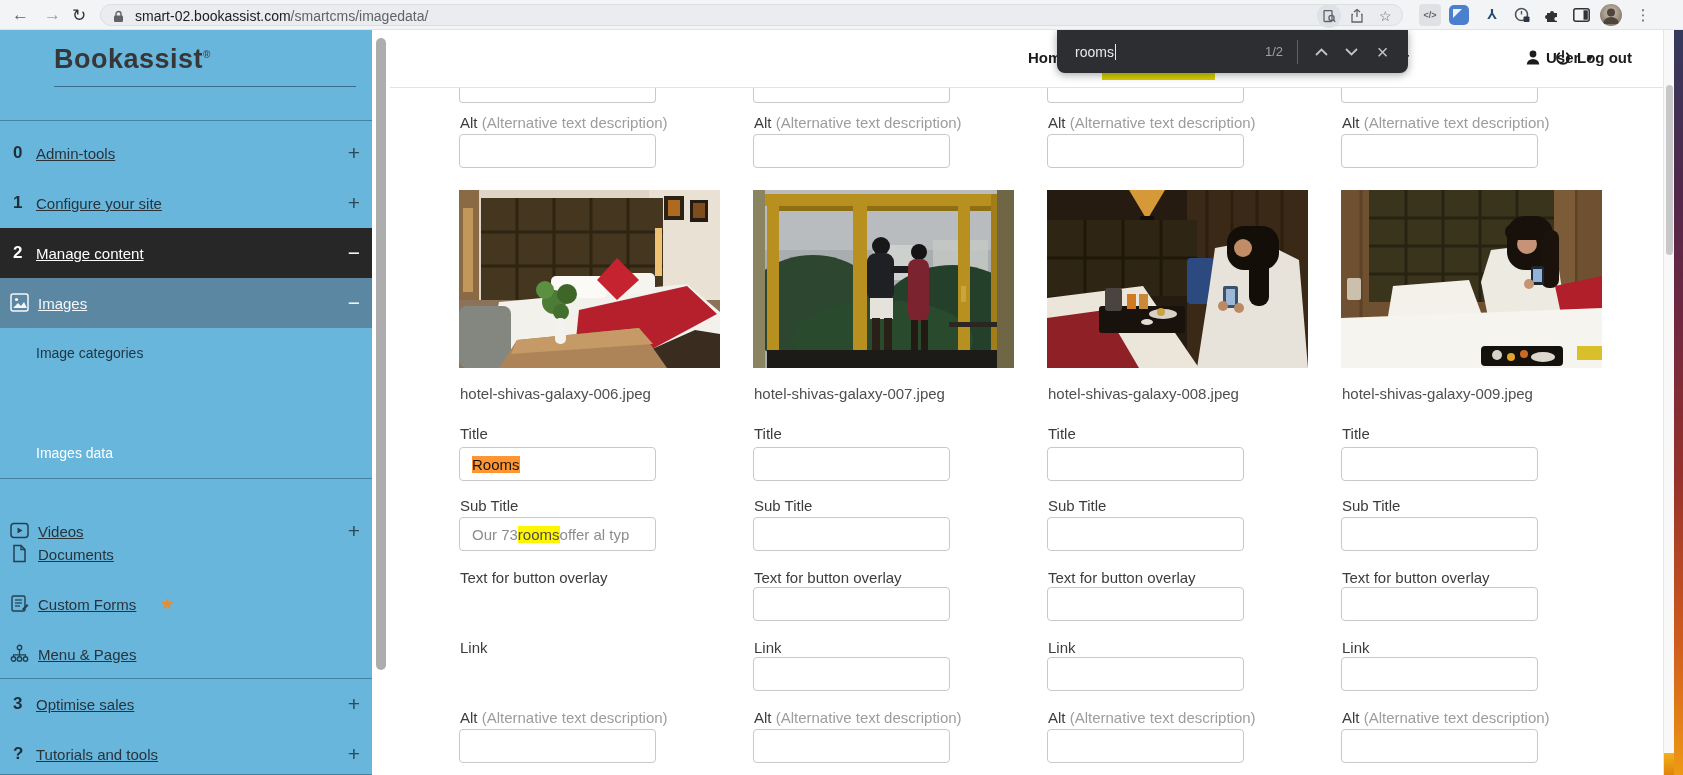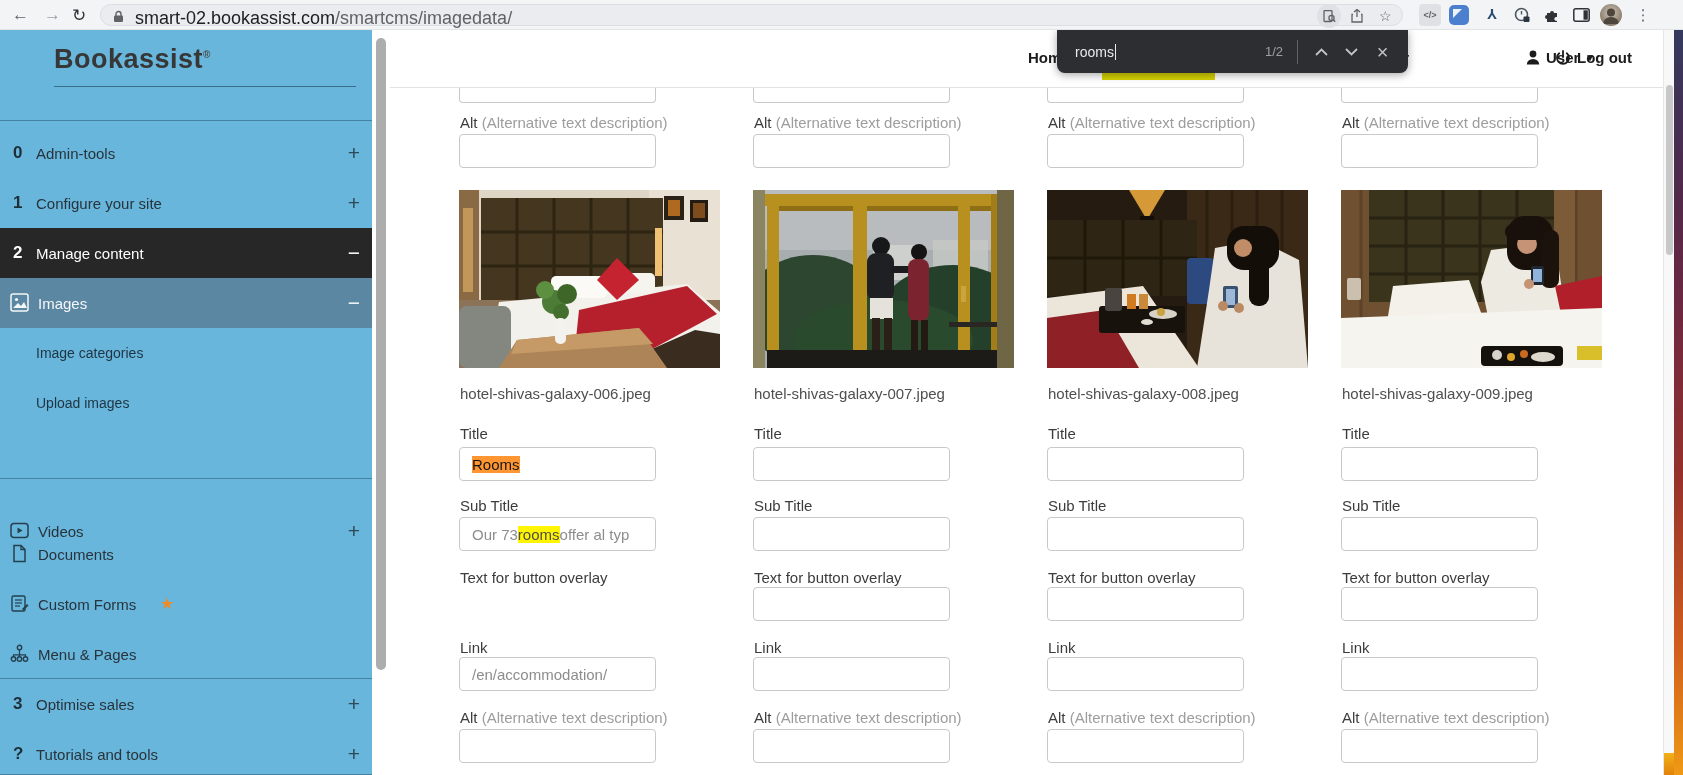--- a/index.html
+++ b/index.html
@@ -7,21 +7,21 @@
   .frame { position:relative; width:1683px; height:775px; overflow:hidden;
            font-family:"Liberation Sans", sans-serif; background:#fff; }
 
   
   .chrome { position:absolute; left:0; top:0; width:1683px; height:30px;
             background:#f3f4f6; border-bottom:1px solid #e2e3e5; z-index:50; }
   .navbtn { position:absolute; top:0; height:30px; display:flex; align-items:center;
             font-size:17px; color:#5f6368; }
   .omnibox { position:absolute; left:100px; top:4px; width:1303px; height:22px;
              background:#eaecef; border:1px solid #dcdee1; border-radius:11px; }
-  .urltext { position:absolute; left:34px; top:3px; font-size:18px; color:#202124; white-space:nowrap; }
+  .urltext { position:absolute; left:34px; top:3px; font-size:14px; color:#202124; white-space:nowrap; }
   .urltext .path { color:#5f6368; }
   .pillicon { position:absolute; top:0; height:22px; display:flex; align-items:center; justify-content:center; color:#5f6368; }
   .circlebtn { position:absolute; top:-1px; width:24px; height:24px; border-radius:50%; background:#dee1e5;
                display:flex; align-items:center; justify-content:center; }
   .ext { position:absolute; top:4px; width:22px; height:22px; display:flex; align-items:center; justify-content:center; }
   .ext-code { background:#dfe1e4; border-radius:4px; font-size:9px; font-weight:bold; color:#5f6368; }
   .ext-blue { background:#4c80cf; border-radius:5px; }
   .ext-blue .fold { width:0; height:0; border-left:9px solid #fff; border-bottom:9px solid transparent; margin:2px 6px 6px 2px; opacity:.9; }
   .ext-nav { color:#274b73; font-size:15px; font-weight:bold; transform:rotate(180deg); }
   .avatar { position:absolute; top:4px; width:22px; height:22px; border-radius:50%;
@@ -40,21 +40,21 @@
   .side-thumb { position:absolute; left:4px; top:8px; width:10px; height:632px; background:#adadad; border-radius:5px; }
 
   
   .sidebar { position:absolute; left:0; top:30px; width:392px; height:745px; background:#68b6dc; overflow:hidden; }
   .logo { position:absolute; left:54px; top:14px; font-size:27px; font-weight:bold; color:#373737; letter-spacing:.5px; }
   .logo sup { font-size:10px; color:#4c4c4c; }
   .logo-rule { position:absolute; left:54px; top:56px; width:302px; height:1px; background:rgba(20,50,70,.55); }
   .sdiv { position:absolute; left:0; width:372px; height:1px; background:rgba(18,52,76,.40); }
   .srow { position:absolute; left:0; width:372px; height:50px; }
   .srow .snum { position:absolute; left:13px; top:15px; width:20px; font-size:17px; font-weight:bold; color:#1f2e38; }
-  .srow .slabel { position:absolute; left:36px; top:17px; font-size:15px; color:#28333b; }
+  .srow .slabel { position:absolute; left:36px; top:17px; font-size:15px; color:#28333b;text-decoration:underline; }
   .srow .stoggle { position:absolute; right:12px; top:13px; font-size:21px; font-weight:300; color:#2e4a59; }
   .srow.dark { background:#272727; }
   .srow.dark .snum, .srow.dark .slabel, .srow.dark .stoggle { color:#fdfdfd; }
   .srow.steel { background:#5b87a2; }
   .srow.steel .slabel, .srow.steel .stoggle { color:#f4f7f9; }
   .sicon { position:absolute; left:10px; top:15px; width:19px; height:19px; }
   .srow.iconrow .slabel { left:38px; }
   .ssub { position:absolute; left:0; width:372px; height:50px; }
   .ssub .slabel { position:absolute; left:36px; top:17px; font-size:14px; color:#1f3341; }
   .ssub.active .slabel { color:#ffffff; }
@@ -190,22 +190,22 @@
           <rect x="1" y="1" width="17" height="17" rx="2" fill="none" stroke="#f4f7f9" stroke-width="1.5"></rect>
           <circle cx="6.5" cy="6.5" r="1.6" fill="#f4f7f9"></circle>
           <path d="M3 15 l5-5 3 3 3-4 3 6 z" fill="#f4f7f9"></path>
         </svg>
       <span class="slabel">Images</span>
       <span class="stoggle">−</span>
     </div>
     <div class="ssub" style="top:298px">
       <span class="slabel">Image categories</span>
     </div>
-    <div class="ssub" style="top:348px">
-      <span class="slabel">Upload images</span>
+    <div class="ssub active" style="top:398px">
+      <span class="slabel">Images data</span>
     </div>
 
     <div class="sdiv" style="top:448px"></div>
 
     <div class="srow iconrow" style="top:476px">
       <svg class="sicon" viewBox="0 0 19 19">
           <rect x="1" y="2.5" width="17" height="14" rx="3" fill="none" stroke="#24404f" stroke-width="1.5"></rect>
           <path d="M7.5 6.5 l5 3 -5 3 z" fill="#24404f"></path>
         </svg>
       <span class="slabel">Videos</span>
@@ -350,23 +350,20 @@
         <span class="hl-a">Rooms</span>
       </div>
     <div class="flabel" style="top:409px">Sub Title</div>
     <div class="finput" style="top:429px">
         <span>Our 73 </span>
         <span class="hl-y">rooms</span>
         <span> offer al typ</span>
       </div>
     <div class="flabel" style="top:481px">Text for button overlay</div>
     <div class="flabel" style="top:551px">Link</div>
-    <div class="finput" style="top:569px">
-        <span>/en/accommodation/</span>
-      </div>
     <div class="flabel" style="top:621px"><span>Alt</span> <span class="fhint">(Alternative text description)</span></div>
     <div class="finput" style="top:641px"></div>
   </div>
 
   <div class="col" style="left:753px">
     <div class="finput sliver"></div>
     <div class="flabel" style="top:26px"><span>Alt</span> <span class="fhint">(Alternative text description)</span></div>
     <div class="finput" style="top:46px"></div>
     <div class="thumb" style="top:102px">
       <svg width="261" height="178" viewBox="0 0 261 178">

